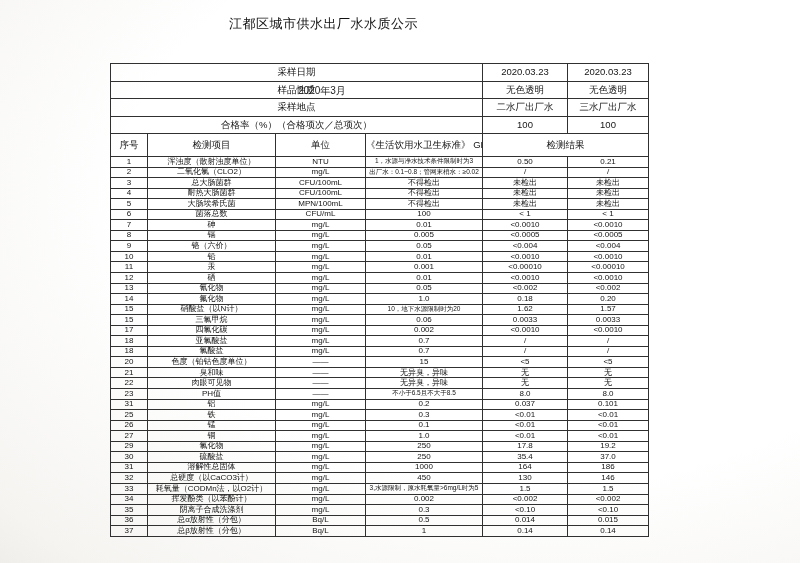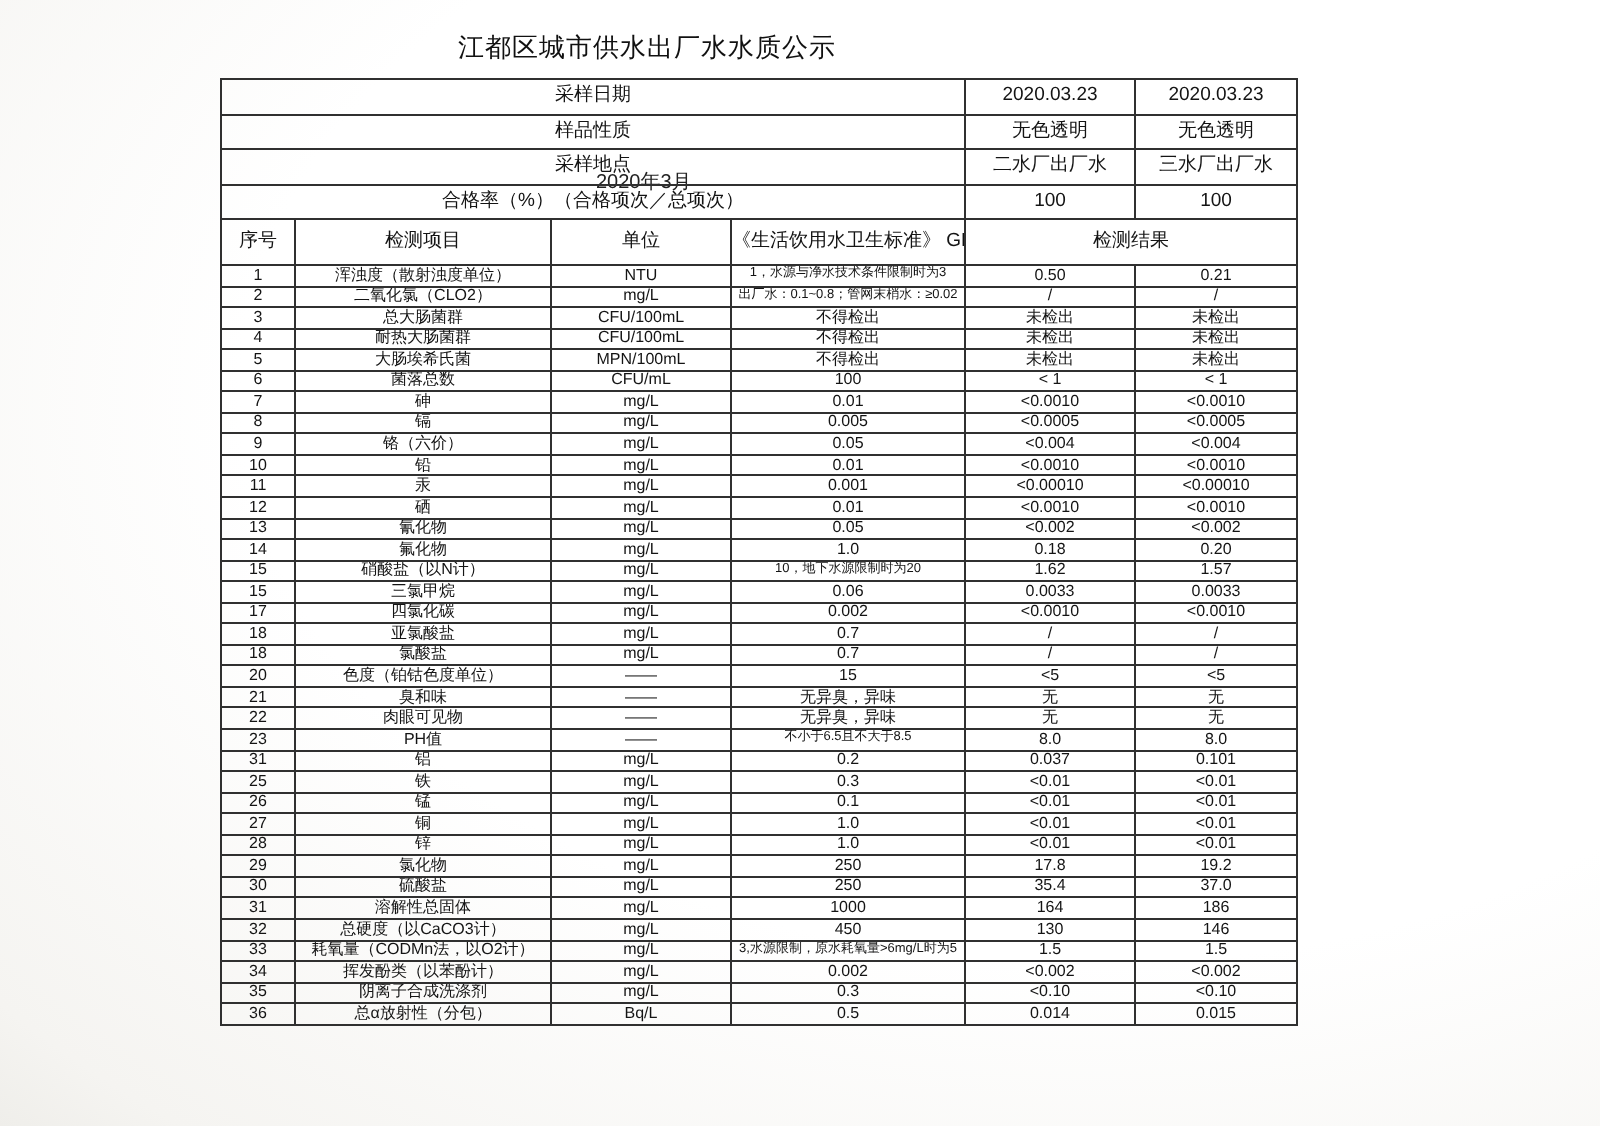--- a/index.html
+++ b/index.html
@@ -11,21 +11,21 @@
   }
   .page-title{
     position:absolute;left:229px;top:15px;
     font-size:13px;font-weight:400;letter-spacing:0.5px;color:#111;
   }
   .page-subtitle{
     position:absolute;left:298px;top:40px;
     font-size:10px;color:#222;margin-top:44px;
   }
   table.wq{
-    position:absolute;left:110px;top:39px;width:538px;
+    position:absolute;left:110px;top:63px;width:538px;
     border-collapse:collapse;table-layout:fixed;
     border:1px solid #262626;
   }
   table.wq td{
     border:1px solid #303030;padding:0;margin:0;
     text-align:center;vertical-align:middle;
     font-size:8px;line-height:1.05;color:#141414;
     white-space:nowrap;overflow:hidden;
   }
   tr.info td{height:16.5px;font-size:9.5px;}
@@ -289,28 +289,20 @@
       </tr>
       <tr class="data">
         <td>27</td>
         <td class="item">铜</td>
         <td>mg/L</td>
         <td class="std">1.0</td>
         <td>&lt;0.01</td>
         <td>&lt;0.01</td>
       </tr>
       <tr class="data">
-        <td>28</td>
-        <td class="item">锌</td>
-        <td>mg/L</td>
-        <td class="std">1.0</td>
-        <td>&lt;0.01</td>
-        <td>&lt;0.01</td>
-      </tr>
-      <tr class="data">
         <td>29</td>
         <td class="item">氯化物</td>
         <td>mg/L</td>
         <td class="std">250</td>
         <td>17.8</td>
         <td>19.2</td>
       </tr>
       <tr class="data">
         <td>30</td>
         <td class="item">硫酸盐</td>
@@ -360,14 +352,22 @@
         <td>&lt;0.10</td>
       </tr>
       <tr class="data">
         <td>36</td>
         <td class="item">总α放射性（分包）</td>
         <td>Bq/L</td>
         <td class="std">0.5</td>
         <td>0.014</td>
         <td>0.015</td>
       </tr>
+      <tr class="data">
+        <td>37</td>
+        <td class="item">总β放射性（分包）</td>
+        <td>Bq/L</td>
+        <td class="std">1</td>
+        <td>0.14</td>
+        <td>0.14</td>
+      </tr>
     </tbody>
 </table>
 
 </body></html>

